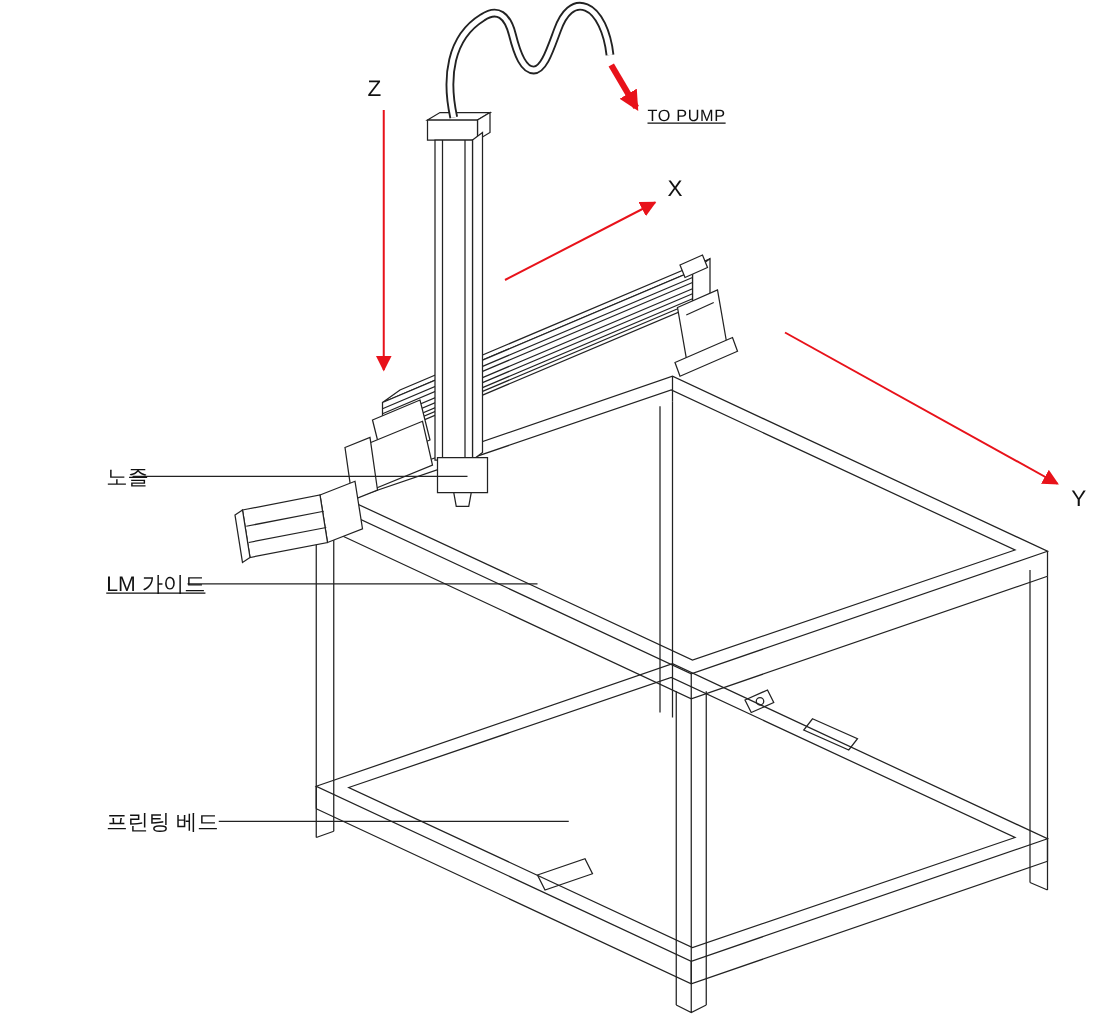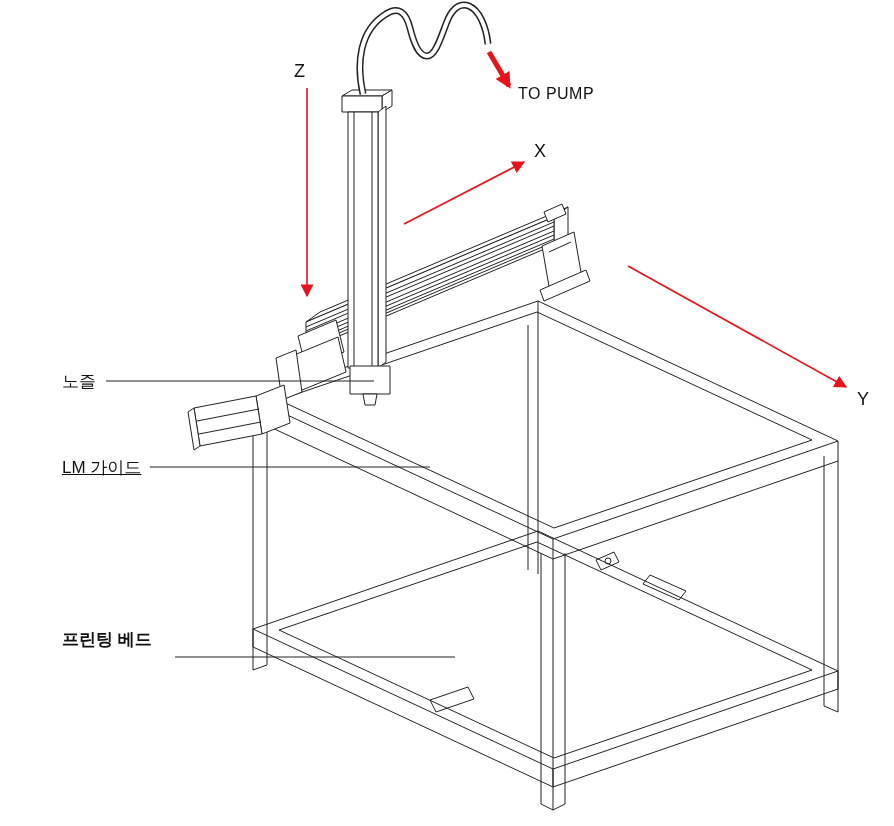--- a/index.html
+++ b/index.html
@@ -20,22 +20,22 @@
     left: 0;
     top: 0;
   }
   .lbl {
     position: absolute;
     color: #111111;
     white-space: nowrap;
     user-select: none;
   }
   .axis  { font-size: 18px; }
-  .pump  { font-size: 16px; letter-spacing: 0.5px; }
-  .kor   { font-size: 17px; }
+  .pump  { font-size: 13px; letter-spacing: 0.5px; text-decoration: underline; }
+  .kor   { font-size: 17px; margin-left: 23px; }
 
   
   .ln      { stroke: #222222; stroke-width: 1;   fill: none; }
   .lnf     { stroke: #222222; stroke-width: 1;   fill: #ffffff; }
   .hoseOut { stroke: #222222; stroke-width: 7;   fill: none; }
   .hoseIn  { stroke: #ffffff; stroke-width: 4;   fill: none; }
   .red     { stroke: #e8121a; stroke-width: 1.6; fill: none; }
   .redThick{ stroke: #e8121a; stroke-width: 5;   fill: none; }
 </style>
 </head>
@@ -151,15 +151,15 @@
   <div class="lbl pump" style="left:518px; top:85px;">TO PUMP</div>
 
   <div class="lbl axis" style="left:534px; top:141px;">X</div>
 
   <div class="lbl axis" style="left:857px; top:389px;">Y</div>
 
   <div class="lbl kor" style="left:62px; top:370px;">노즐</div>
 
   <div class="lbl kor" style="left:62px; top:456px;text-decoration:underline;">LM 가이드</div>
 
-  <div class="lbl kor" style="left:62px; top:628px;font-weight:bold;">프린팅 베드</div>
+  <div class="lbl kor" style="left:62px; top:646px;">프린팅 베드</div>
 
 </div>
 
 </body></html>

